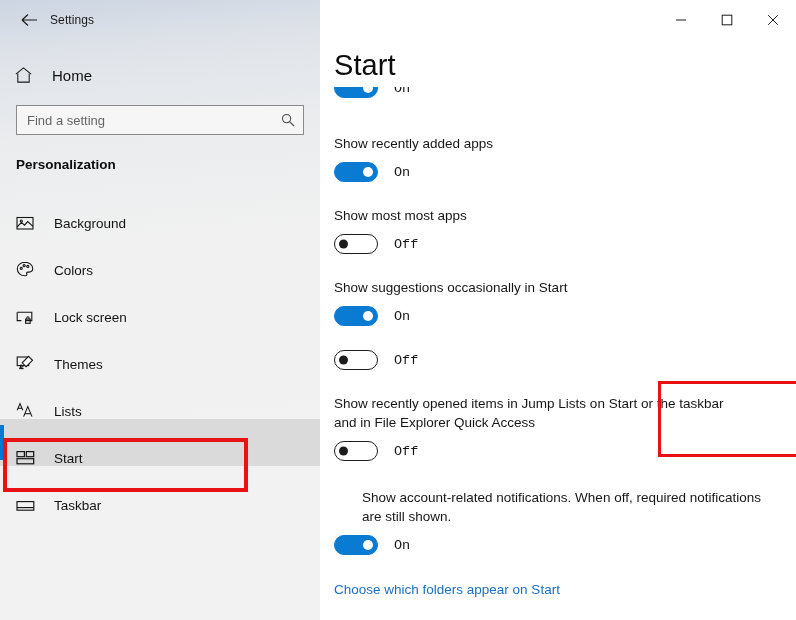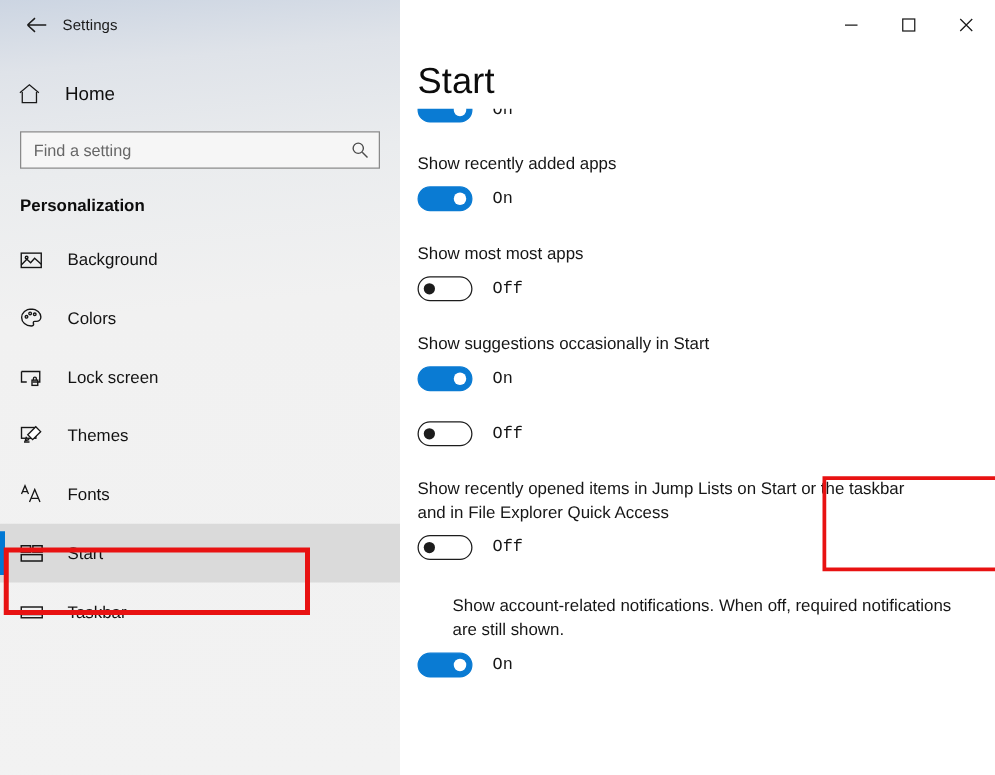--- a/index.html
+++ b/index.html
@@ -68,21 +68,21 @@
   }
 
   .section-title {
     font-size: 13.5px; font-weight: bold; color: #0d0d0d;
     padding-left: 16px; margin-top: 22px;
   }
 
   .nav { margin-top: 12px; }
   .nav-item {
     position: relative;
-    display: flex; align-items: center;
+    display: flex; align-items: flex-end;
     height: 47px; padding-left: 16px;
   }
   .nav-item .ico {
     width: 26px; display: flex; align-items: center; justify-content: flex-start;
     color: #161616;
   }
   .nav-item .lbl { font-size: 13.5px; color: #121212; margin-left: 12px; }
   .nav-item.selected { background: #dadada; }
   .nav-item.selected::before {
     content: ""; position: absolute; left: 0; top: 6px; bottom: 6px;
@@ -274,21 +274,21 @@
 
       <div class="nav-item">
         <span class="ico">
           <svg width="20" height="17" viewBox="0 0 20 17" fill="none" stroke="currentColor" stroke-width="1.05">
             <path d="M1.2 8.2L4 1.6l2.8 6.6"></path>
             <path d="M2.1 6.3h3.9"></path>
             <path d="M7.6 14.6L11.8 4.6l4.2 10"></path>
             <path d="M9 11.7h5.6"></path>
           </svg>
         </span>
-        <span class="lbl">Fonts</span>
+        <span class="lbl">Lists</span>
       </div>
 
       <div class="nav-item selected">
         <span class="ico">
           <svg width="19" height="16" viewBox="0 0 19 16" fill="none" stroke="currentColor" stroke-width="1.2">
             <rect x="1" y="1.6" width="7.4" height="5.1"></rect>
             <rect x="10.3" y="1.6" width="7.4" height="5.1"></rect>
             <rect x="1" y="8.7" width="16.7" height="5.1"></rect>
           </svg>
         </span>
@@ -339,21 +339,21 @@
                 <span class="knob"></span>
               </div>
             <span class="toggle-state">On</span>
           </div>
         </div>
       </div>
 
       <div class="title-mask"></div>
       <div class="page-title">Start</div>
 
-      <div style="position:absolute; left:14px; top:121px; width:448px;">
+      <div style="position:absolute; left:14px; top:134px; width:448px;">
 
         <div class="setting">
           <div class="setting-label">Show recently added apps</div>
           <div class="toggle-row">
             <div class="toggle on">
                 <span class="knob"></span>
               </div>
             <span class="toggle-state">On</span>
           </div>
         </div>
@@ -400,20 +400,23 @@
         <div class="setting" style="margin-top:27px;">
           <div class="setting-label" style="max-width:418px;margin-left:28px;">Show account-related notifications. When off, required notifications are still shown.</div>
           <div class="toggle-row">
             <div class="toggle on">
                 <span class="knob"></span>
               </div>
             <span class="toggle-state">On</span>
           </div>
         </div>
 
+        <div style="margin-top:25px;">
+          <a class="link" href="#">Choose which folders appear on Start</a>
+        </div>
 
       </div>
     </div>
 
     <div class="redbox-main"></div>
   </div>
 
 </div>
 
 </body></html>

